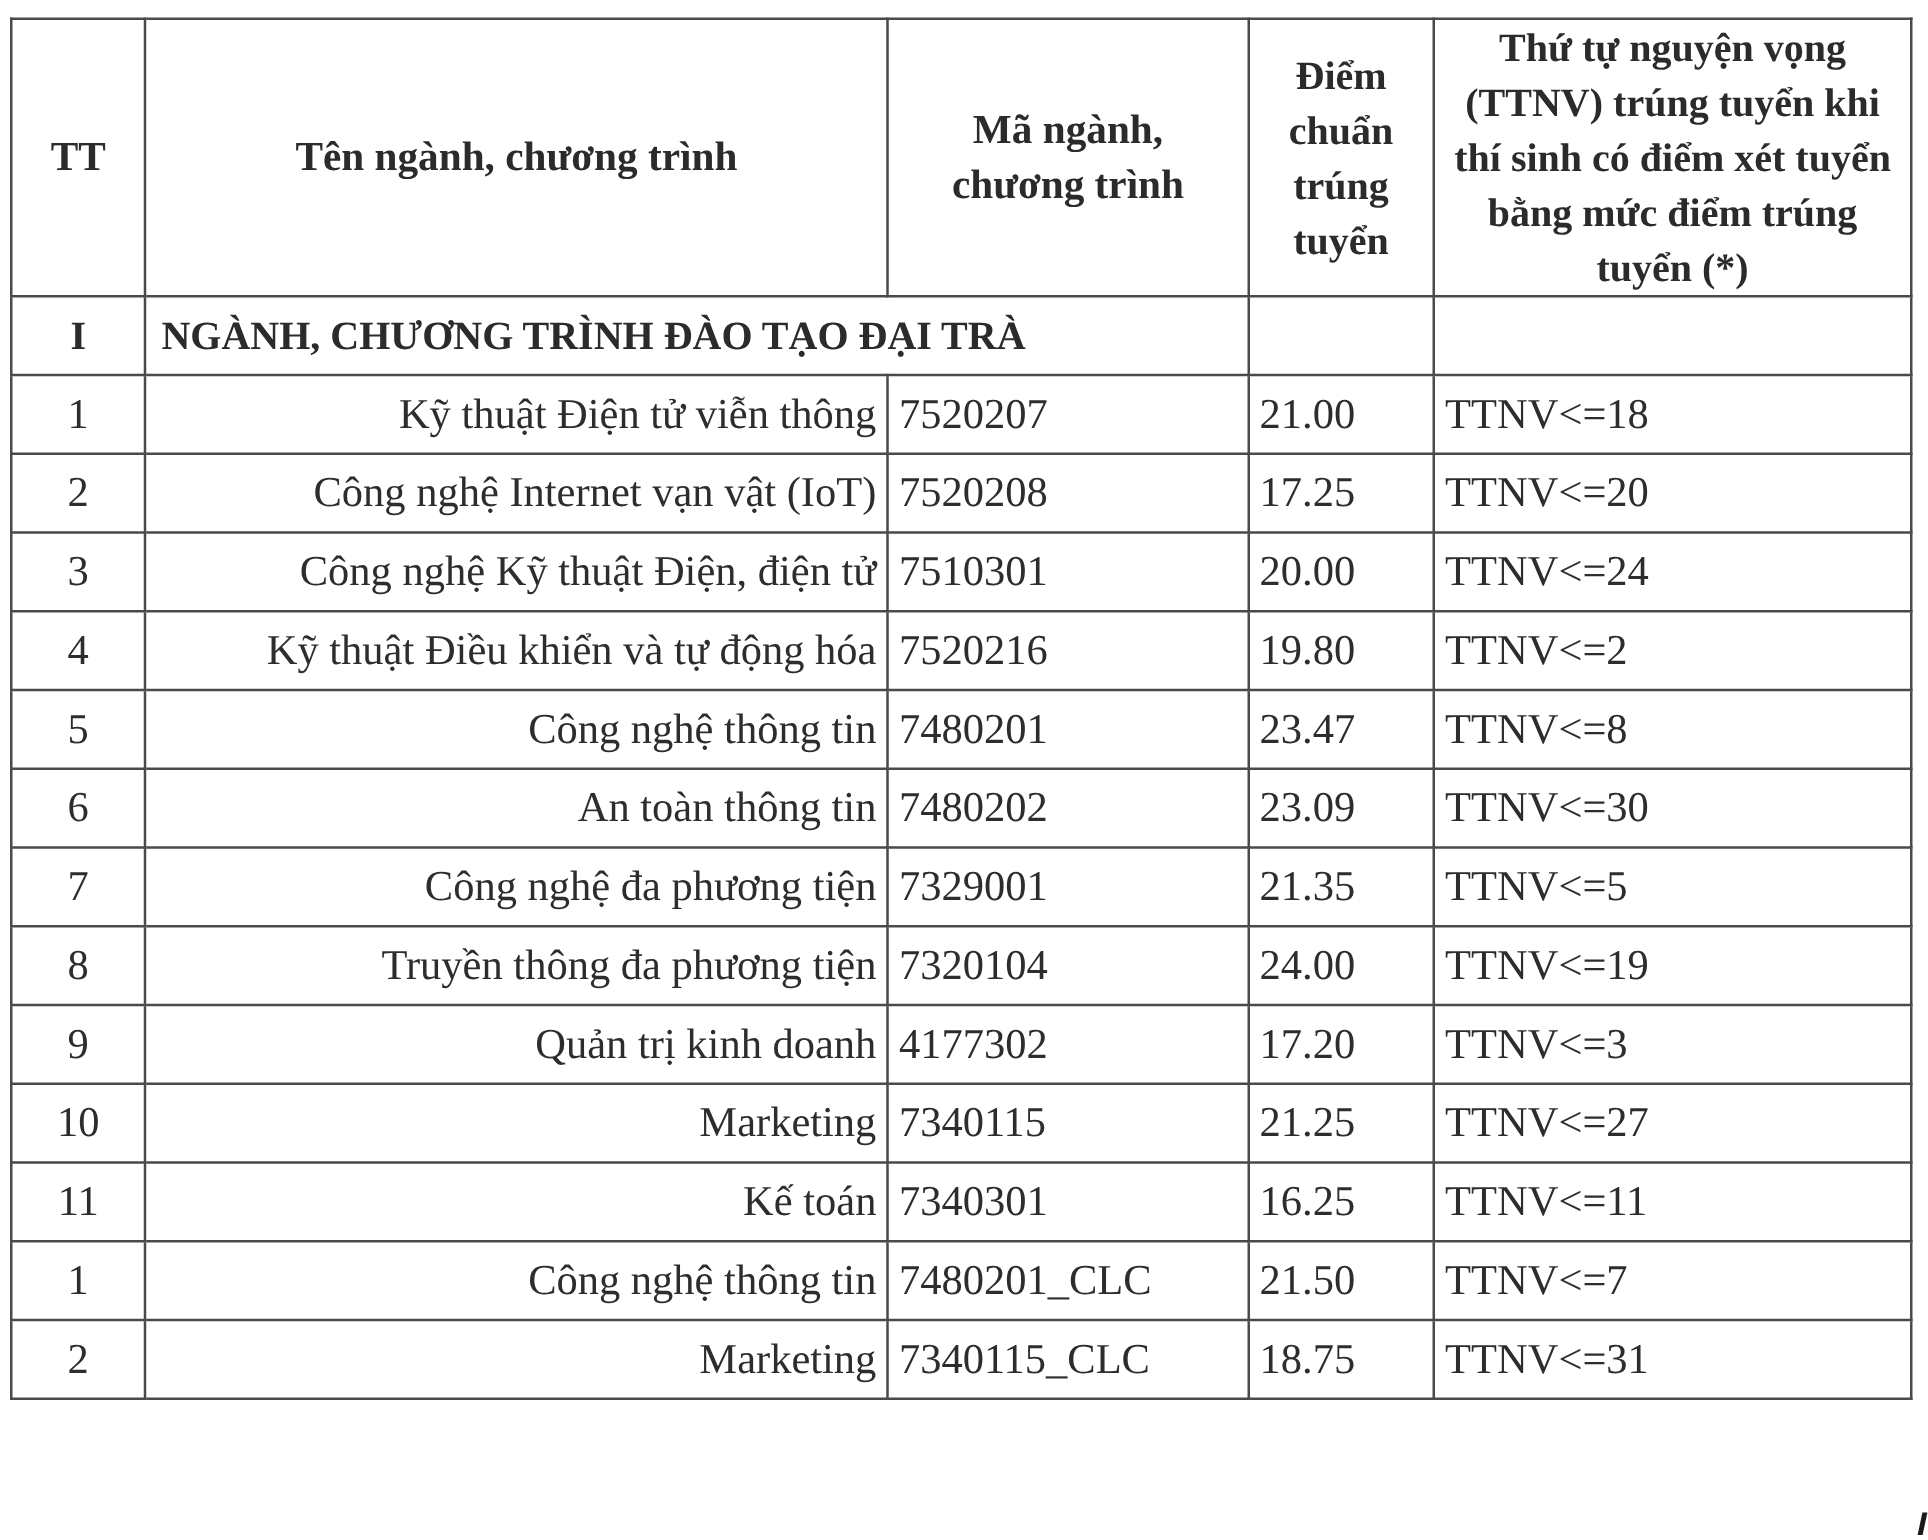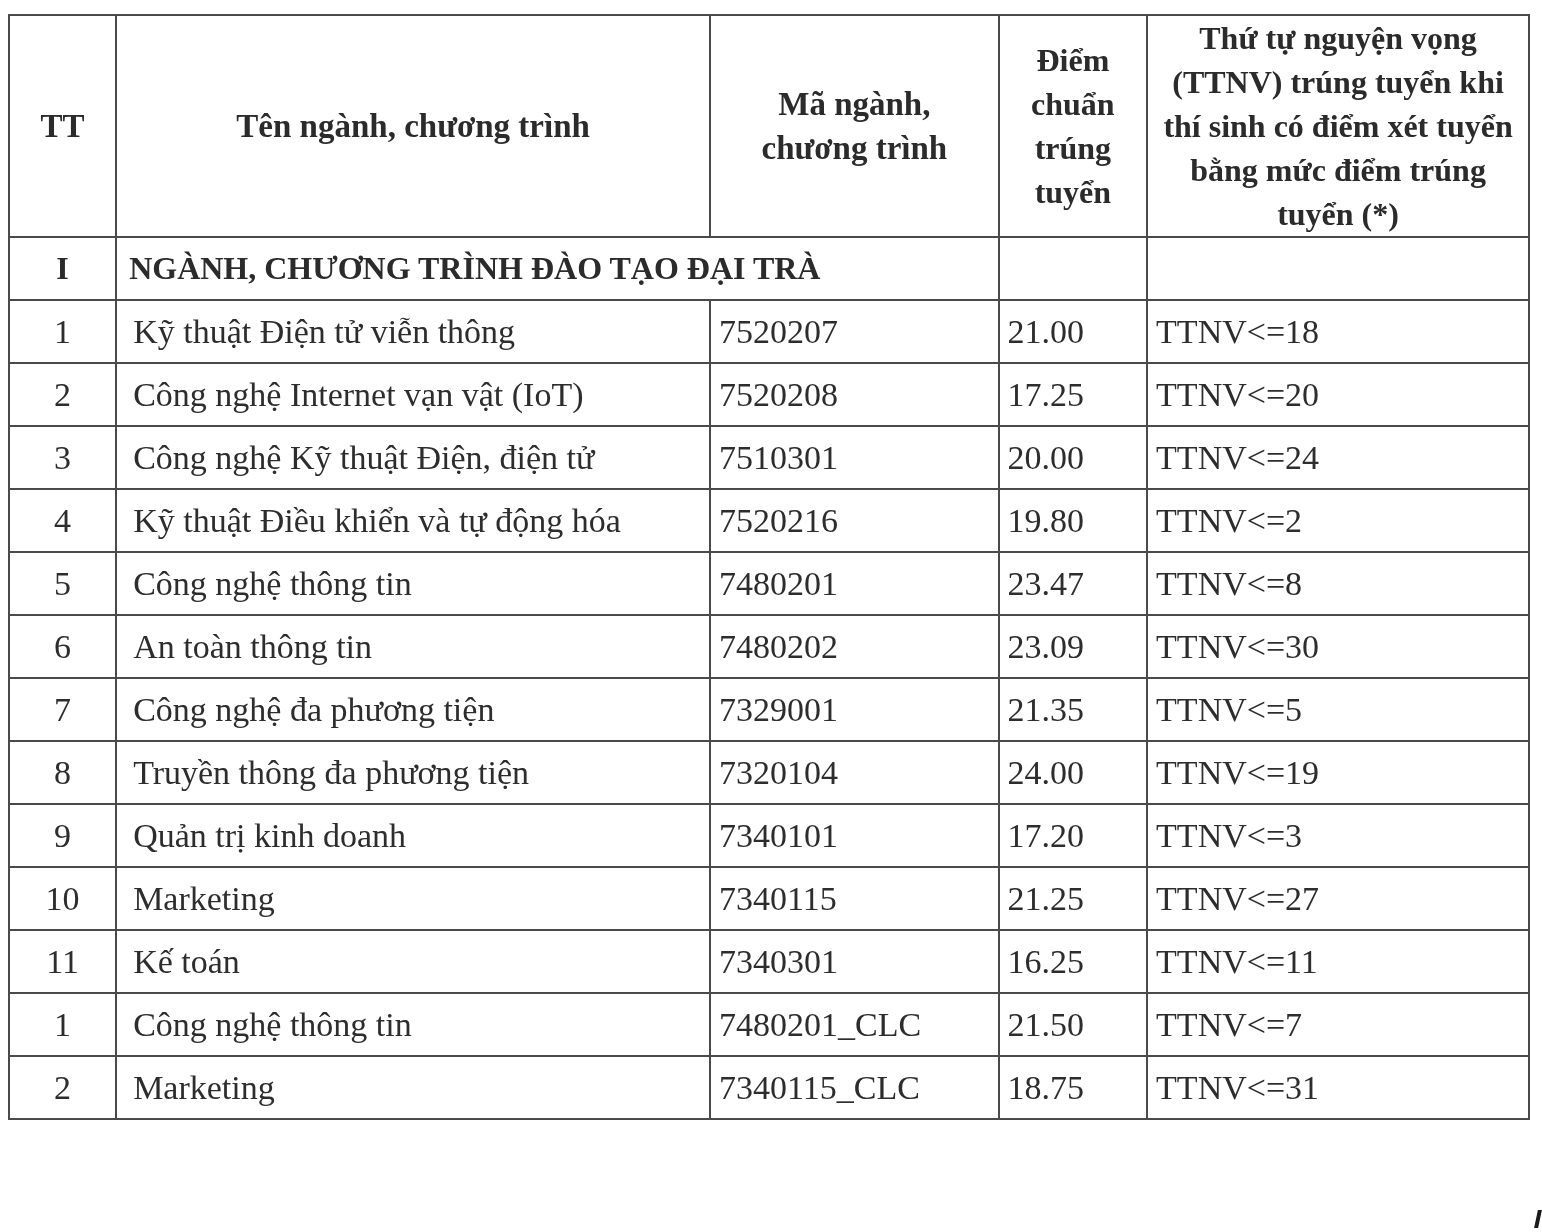--- a/index.html
+++ b/index.html
@@ -45,21 +45,21 @@
     .col-score { width: 140px; }
     .col-ttnv { width: 360px; }
     .th-ttnv { font-size: 32px; line-height: 44px; text-align: center; padding: 0 12px; }
     .th-score { font-size: 32px; line-height: 44px; }
     td {
       font-size: 34px;
       height: 61px;
       color: #2d2d2d;
     }
     td.tt { text-align: center; }
-    td.name { text-align: left; padding-left: 16px; }
+    td.name { text-align: right; padding-left: 16px; }
     td.code, td.score, td.ttnv { text-align: left; }
     tr.section td {
       font-weight: bold;
       font-size: 32px;
       color: #2b2b2b;
     }
     tr.section td.sec-title { text-align: left; padding-left: 12px; }
     .corner-mark {
       position: absolute;
       right: 2px;
@@ -152,21 +152,21 @@
       <tr>
         <td class="tt">8</td>
         <td class="name">Truyền thông đa phương tiện</td>
         <td class="code">7320104</td>
         <td class="score">24.00</td>
         <td class="ttnv">TTNV&lt;=19</td>
       </tr>
       <tr>
         <td class="tt">9</td>
         <td class="name">Quản trị kinh doanh</td>
-        <td class="code">7340101</td>
+        <td class="code">4177302</td>
         <td class="score">17.20</td>
         <td class="ttnv">TTNV&lt;=3</td>
       </tr>
       <tr>
         <td class="tt">10</td>
         <td class="name">Marketing</td>
         <td class="code">7340115</td>
         <td class="score">21.25</td>
         <td class="ttnv">TTNV&lt;=27</td>
       </tr>

